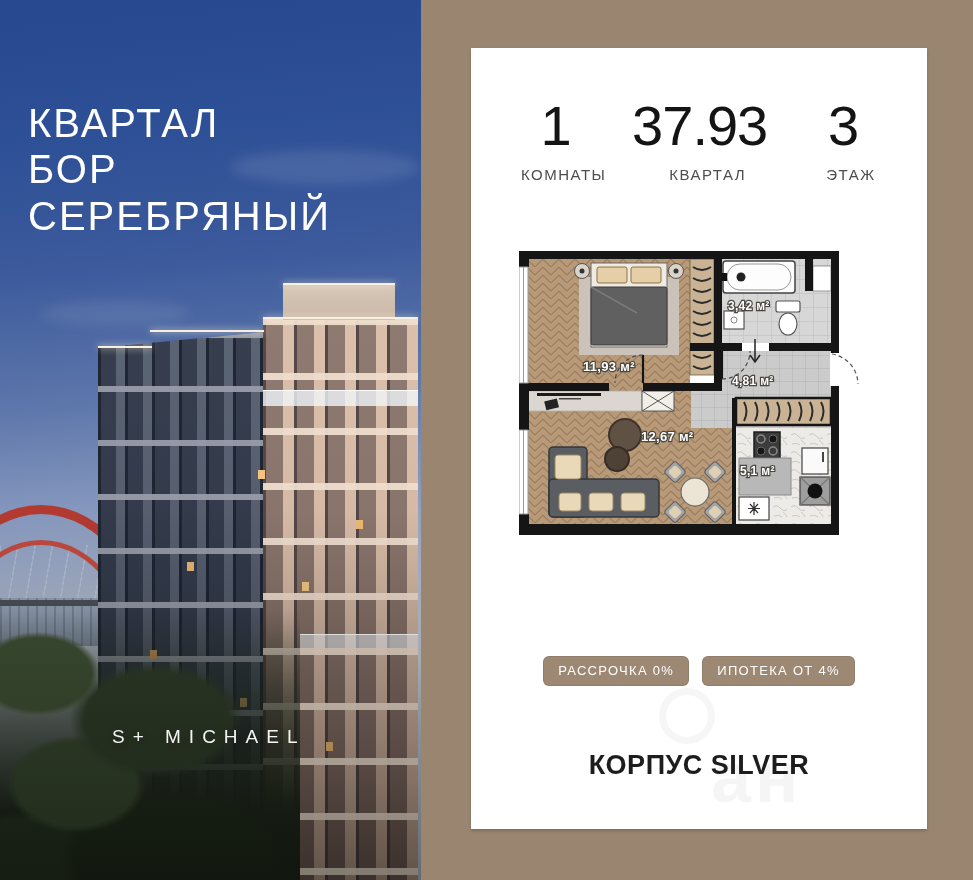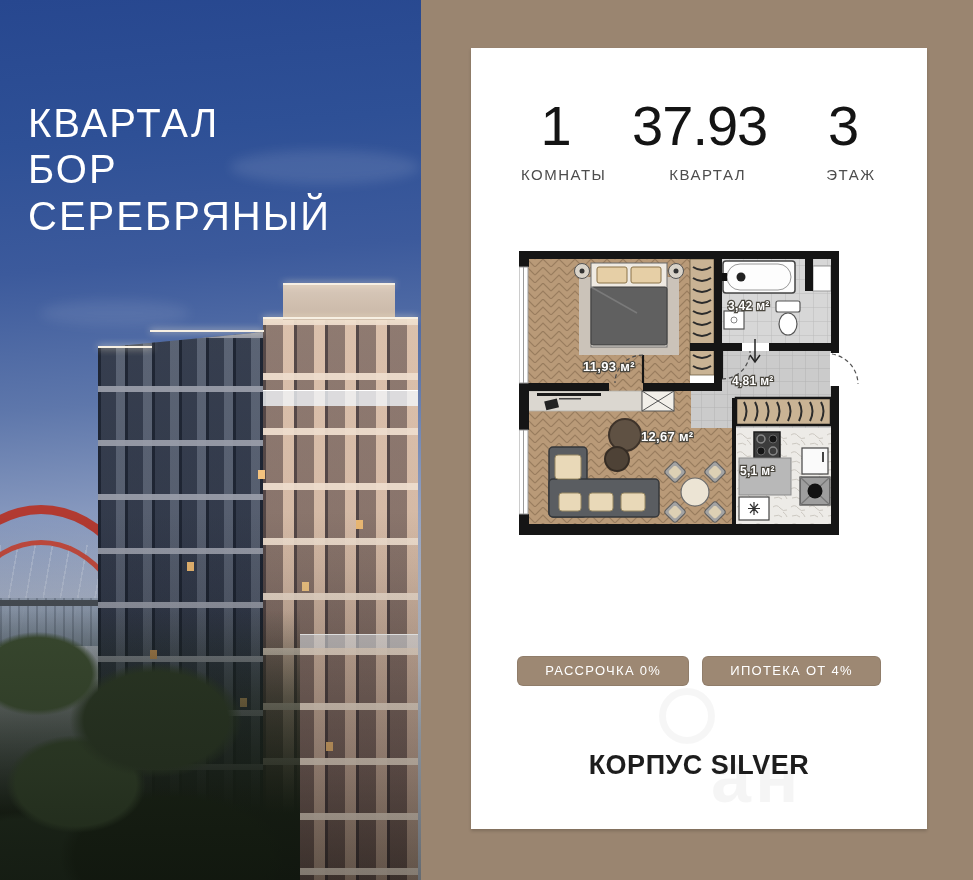--- a/index.html
+++ b/index.html
@@ -75,21 +75,21 @@
   .card{position:absolute;left:50px;top:48px;width:456px;height:781px;background:#fff;
     box-shadow:0 2px 3px rgba(0,0,0,.18);}
   .stats{position:absolute;top:50px;left:0;right:0;display:flex;justify-content:space-between;
     padding:0 34px;}
   .stat{text-align:center;min-width:100px;}
   .stat .value{font-size:56px;font-weight:500;color:#141414;line-height:1;letter-spacing:-1px;}
   .stat .label{margin-top:12px;font-size:15px;color:#4d4d4d;letter-spacing:1.5px;margin-left:16px;}
   .plan-wrap{position:absolute;left:48px;top:203px;width:340px;height:290px;}
   .badges{position:absolute;top:608px;left:0;right:0;display:flex;justify-content:center;gap:13px;}
   .badge{background:#9d8873;color:#fff;font-size:13px;letter-spacing:1.3px;
-    padding:7px 28px 8px;border-radius:6px;box-shadow:inset 0 0 0 1px rgba(0,0,0,.08);
+    padding:7px 15px 8px;border-radius:6px;box-shadow:inset 0 0 0 1px rgba(0,0,0,.08);
     border:none;font-family:"Liberation Sans",sans-serif;cursor:pointer;white-space:nowrap;}
   .korpus{position:absolute;top:702px;left:0;right:0;text-align:center;
     font-size:27px;font-weight:700;letter-spacing:.5px;color:#1d1d1d;}
   .wm-pin{position:absolute;top:640px;left:188px;width:42px;height:42px;border-radius:50%;
     border:7px solid rgba(0,0,0,.035);}
   .wm-text{position:absolute;top:688px;left:215px;font-size:72px;font-weight:700;
     color:rgba(0,0,0,.04);letter-spacing:4px;margin-left:25px;}
 
   
   .area-label{font-family:"Liberation Sans",sans-serif;font-size:13px;font-weight:bold;
@@ -120,20 +120,21 @@
     <div class="balcony-band"></div>
     <div class="balcony-band b2"></div>
     <div class="lit-windows"></div>
     <div class="forest"></div>
     <div class="vignette"></div>
     <div class="project-title">
       <div>КВАРТАЛ</div>
       <div>БОР</div>
       <div>СЕРЕБРЯНЫЙ</div>
     </div>
+    <div class="brand">S+ MICHAEL</div>
   </div>
 
   <div class="right">
     <div class="card">
 
       <div class="stats">
         <div class="stat">
           <div class="value">1</div>
           <div class="label">КОМНАТЫ</div>
         </div>

